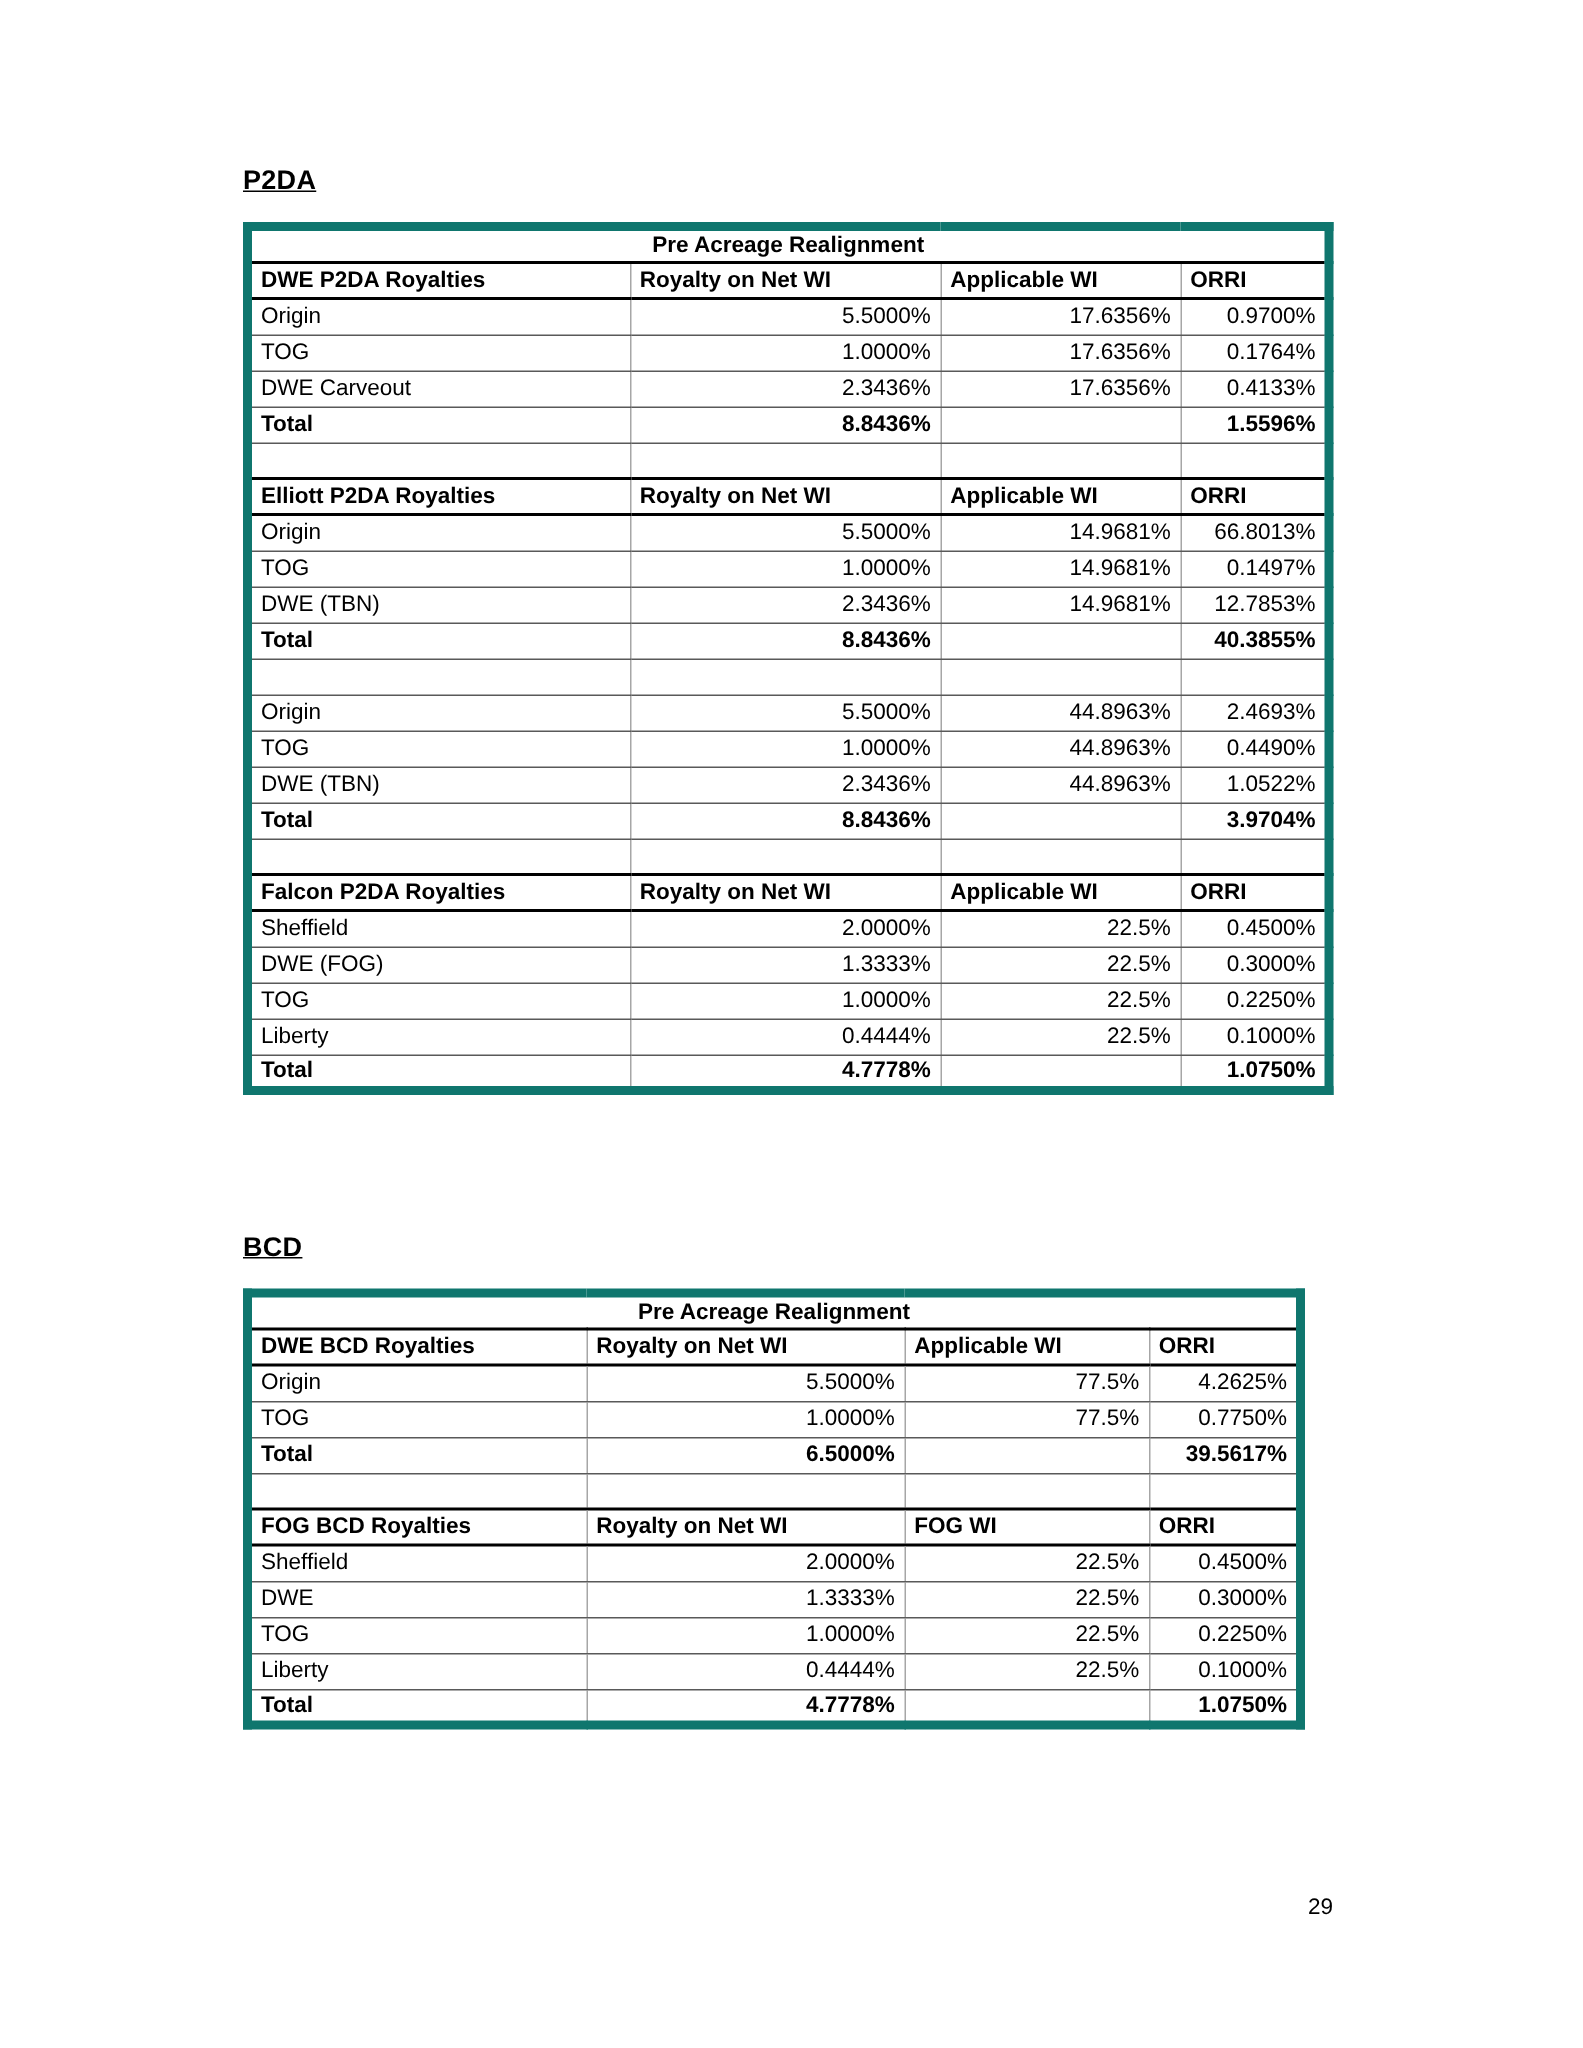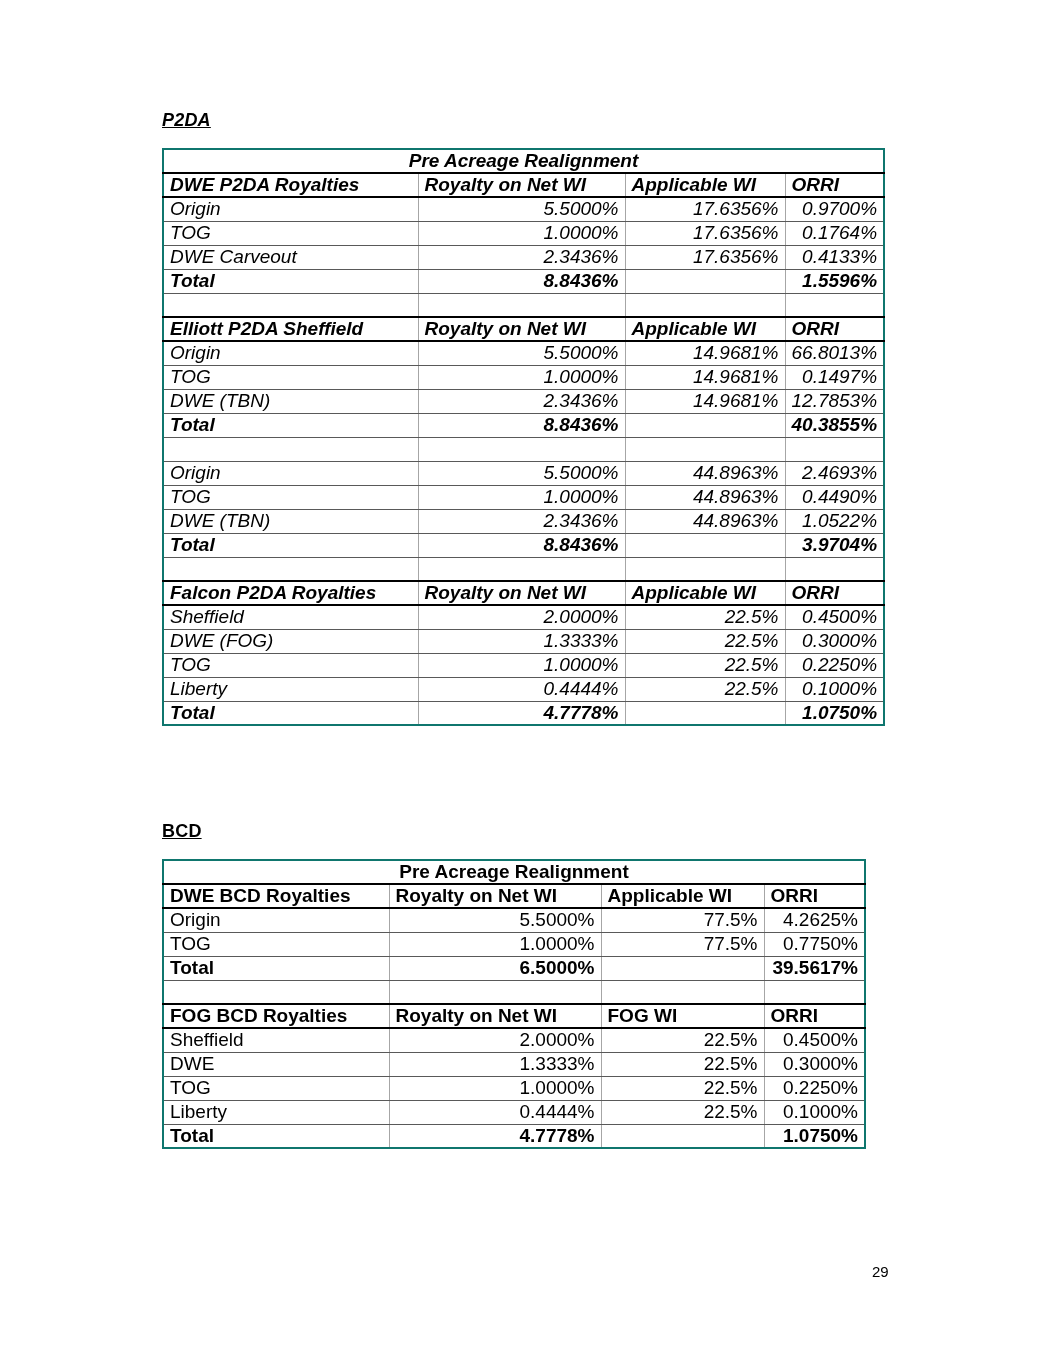--- a/index.html
+++ b/index.html
@@ -7,37 +7,37 @@
   body {
     width:1055px; height:1365px;
     position:relative;
     font-family:"Liberation Sans", sans-serif;
     color:#000;
     overflow:hidden;
   }
   .page { position:absolute; inset:0; background:#fff; }
 
   .doc-section { position:absolute; left:162px; }
-  .sec-p2da { top:109px;font-style:italic; }
+  .sec-p2da { top:109px; }
   .sec-bcd  { top:820px; }
 
   .sec-heading {
     font-size:18px;
     line-height:22px;
     font-weight:bold;
     text-decoration:underline;
     margin:0 0 17px 0;
     letter-spacing:0.2px;
   }
 
   table.royalty {
     border-collapse:collapse;
     table-layout:fixed;
-    border:2px solid #0f766e;
-    font-size:19px;
+    border:6px solid #0f766e;
+    font-size:15px;
   }
   table.royalty td {
     height:24px;
     line-height:18px;
     padding:1px 6px;
     border-top:1px solid #595959;
     border-bottom:1px solid #595959;
     border-left:1px solid #a6a6a6;
     border-right:1px solid #a6a6a6;
     overflow:hidden;
@@ -120,21 +120,21 @@
               <td class="num">&nbsp;</td>
               <td class="num">1.5596%</td>
             </tr>
             <tr class="spacer">
               <td>&nbsp;</td>
               <td>&nbsp;</td>
               <td>&nbsp;</td>
               <td>&nbsp;</td>
             </tr>
             <tr class="ghead">
-              <td class="name">Elliott P2DA Sheffield</td>
+              <td class="name">Elliott P2DA Royalties</td>
               <td class="name">Royalty on Net WI</td>
               <td class="name">Applicable WI</td>
               <td class="name">ORRI</td>
             </tr>
             <tr class="drow">
               <td class="name">Origin</td>
               <td class="num">5.5000%</td>
               <td class="num">14.9681%</td>
               <td class="num">66.8013%</td>
             </tr>

